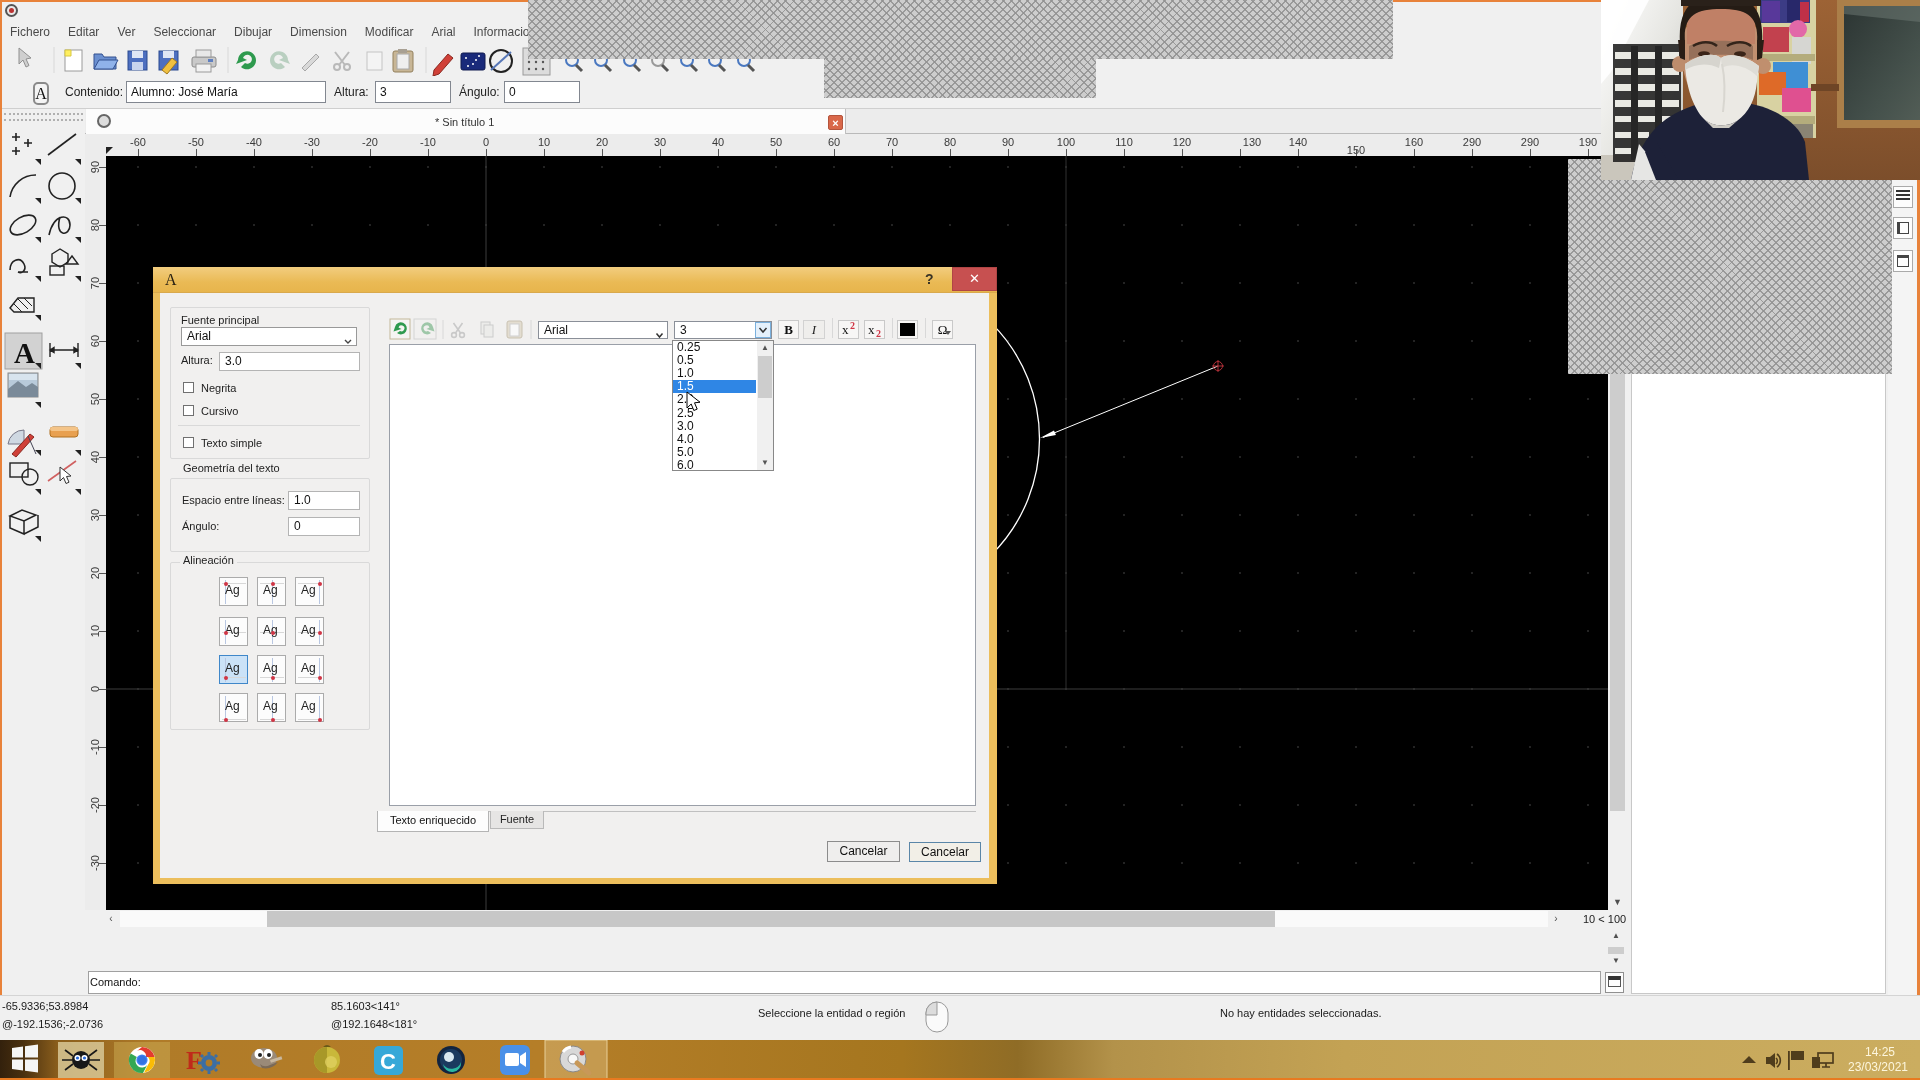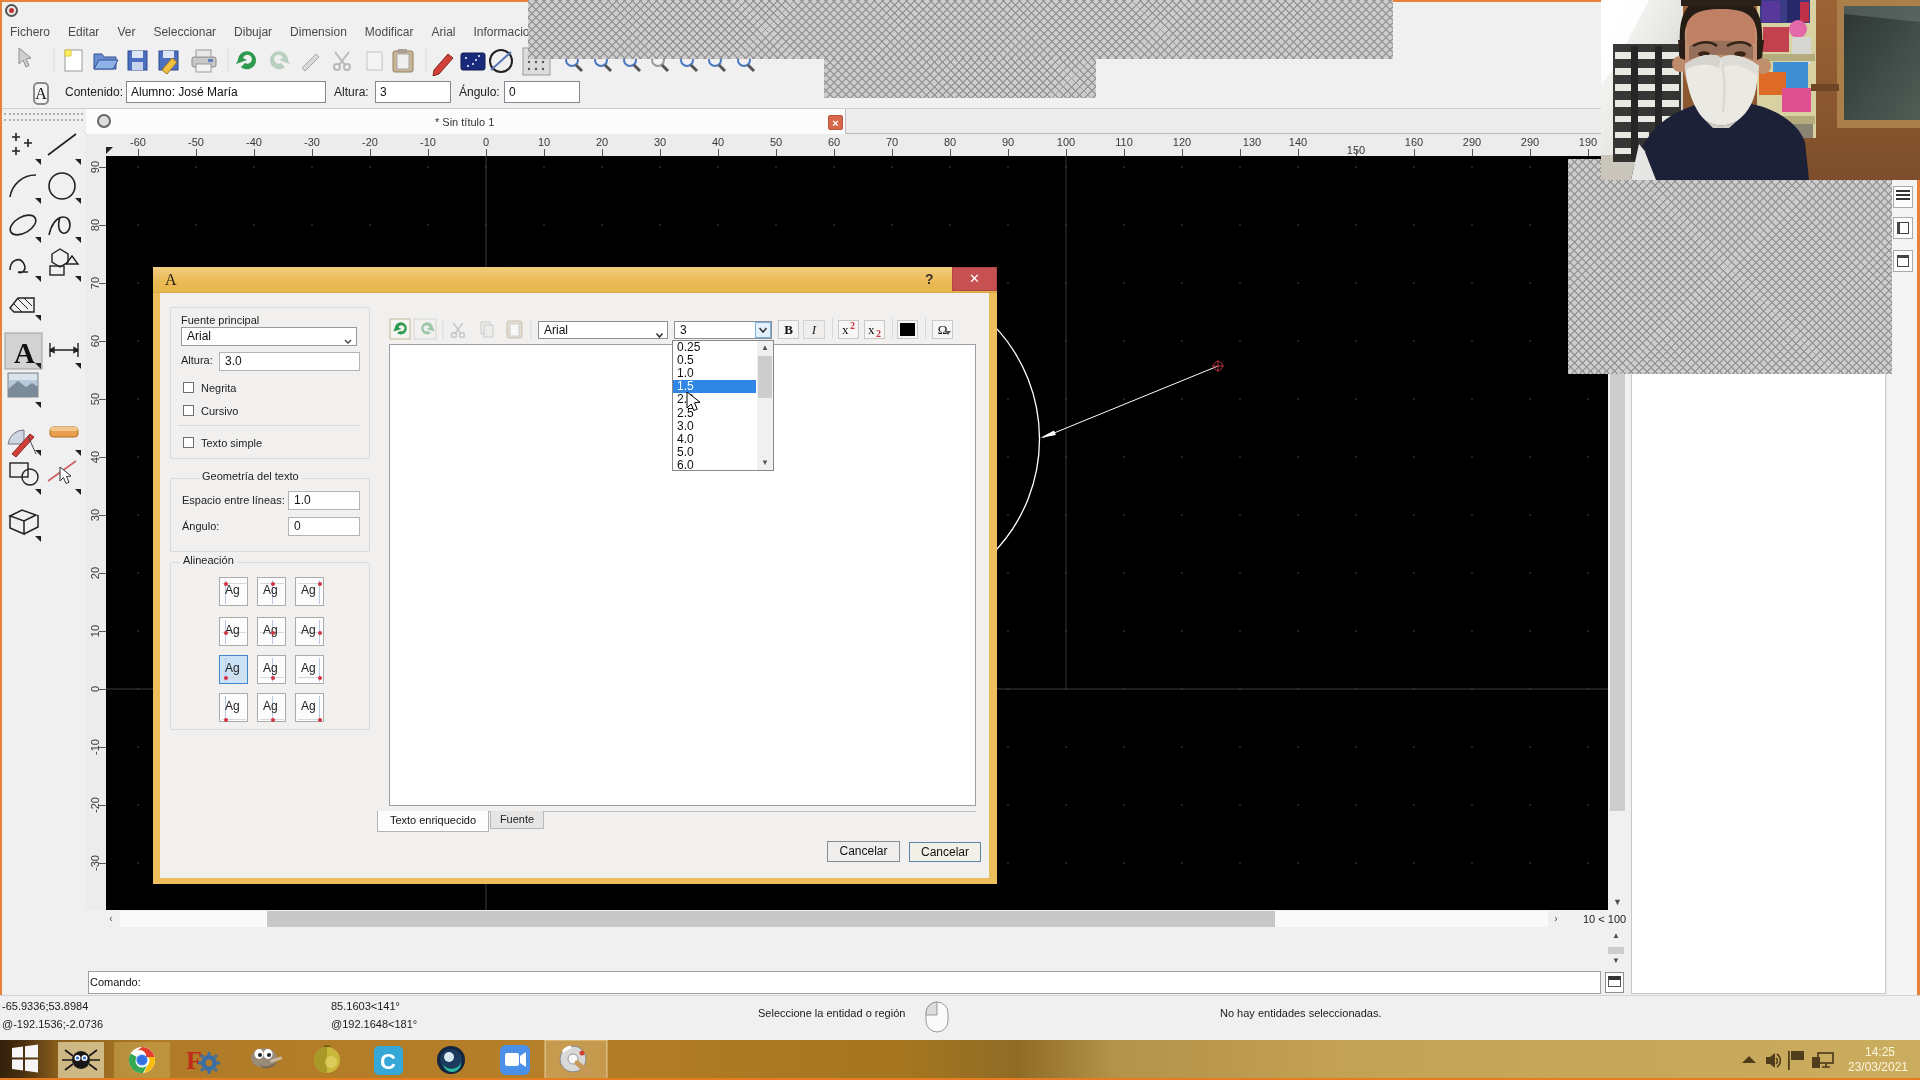--- a/index.html
+++ b/index.html
@@ -371,21 +371,21 @@
  <div class="abs" style="left:59px;top:59px;width:141px;height:19px;background:#fff;border:1px solid #b4b4b4;font-size:12px;color:#111;line-height:17px;padding-left:5px;">3.0</div>
  <div class="abs" style="left:23px;top:89px;width:11px;height:11px;background:#fff;border:1px solid #707070;"></div>
  <div class="abs t11" style="left:41px;top:89px;">Negrita</div>
  <div class="abs" style="left:23px;top:112px;width:11px;height:11px;background:#fff;border:1px solid #707070;"></div>
  <div class="abs t11" style="left:41px;top:112px;">Cursivo</div>
  <div class="abs" style="left:18px;top:132px;width:182px;height:1px;background:#d9d9d9;"></div>
  <div class="abs" style="left:23px;top:144px;width:11px;height:11px;background:#fff;border:1px solid #707070;"></div>
  <div class="abs t11" style="left:41px;top:144px;">Texto simple</div>
 
  <div class="abs" style="left:10px;top:185px;width:200px;height:74px;border:1px solid #d9d9d9;border-radius:2px;"></div>
- <div class="abs t11" style="left:20px;top:177px;background:#f1f0ef;padding:0 3px;margin-left:19px;">Geometría del texto</div>
+ <div class="abs t11" style="left:20px;top:169px;background:#f1f0ef;padding:0 3px;">Geometría del texto</div>
  <div class="abs t11" style="left:22px;top:201px;">Espacio entre líneas:</div>
  <div class="abs" style="left:128px;top:198px;width:72px;height:19px;background:#fff;border:1px solid #b4b4b4;font-size:12px;color:#111;line-height:17px;padding-left:5px;">1.0</div>
  <div class="abs t11" style="left:22px;top:227px;">Ángulo:</div>
  <div class="abs" style="left:128px;top:224px;width:72px;height:19px;background:#fff;border:1px solid #b4b4b4;font-size:12px;color:#111;line-height:17px;padding-left:5px;">0</div>
 
  <div class="abs" style="left:10px;top:269px;width:200px;height:168px;border:1px solid #d9d9d9;border-radius:2px;"></div>
  <div class="abs t11" style="left:20px;top:261px;background:#f1f0ef;padding:0 3px;">Alineación</div>
  <div id="aligngrid">
         <div class="abs" style="left:59px;top:284px;width:29px;height:29px;background:#fcfcfc;border:1px solid #ababab;">
           <div style="position:absolute;left:5px;top:2px;width:1px;height:24px;background:#b9c7e2;"></div>

